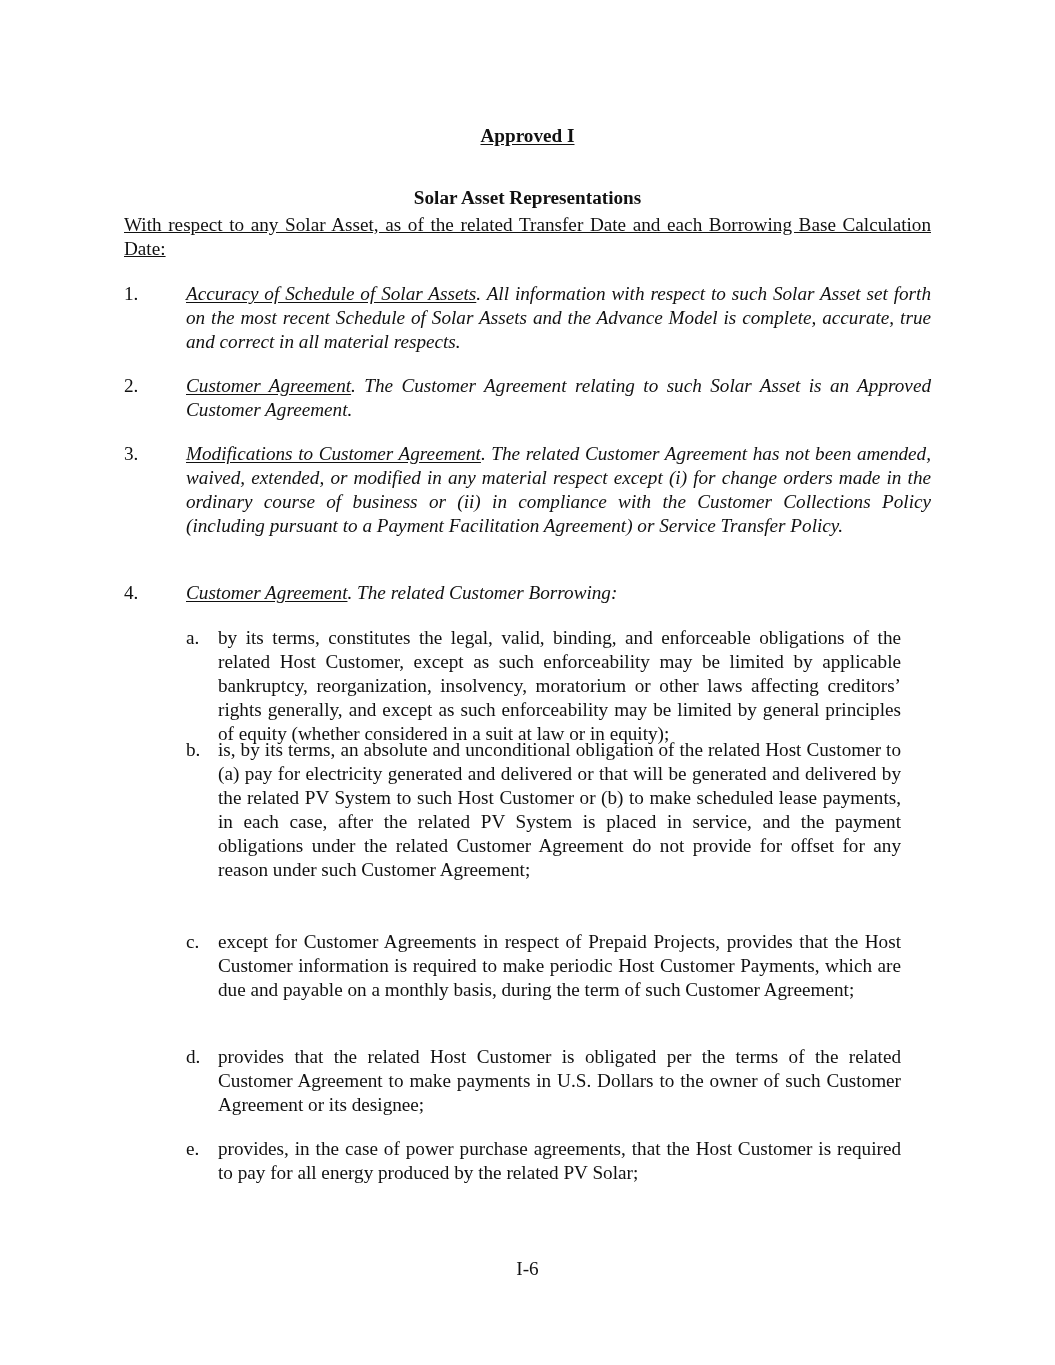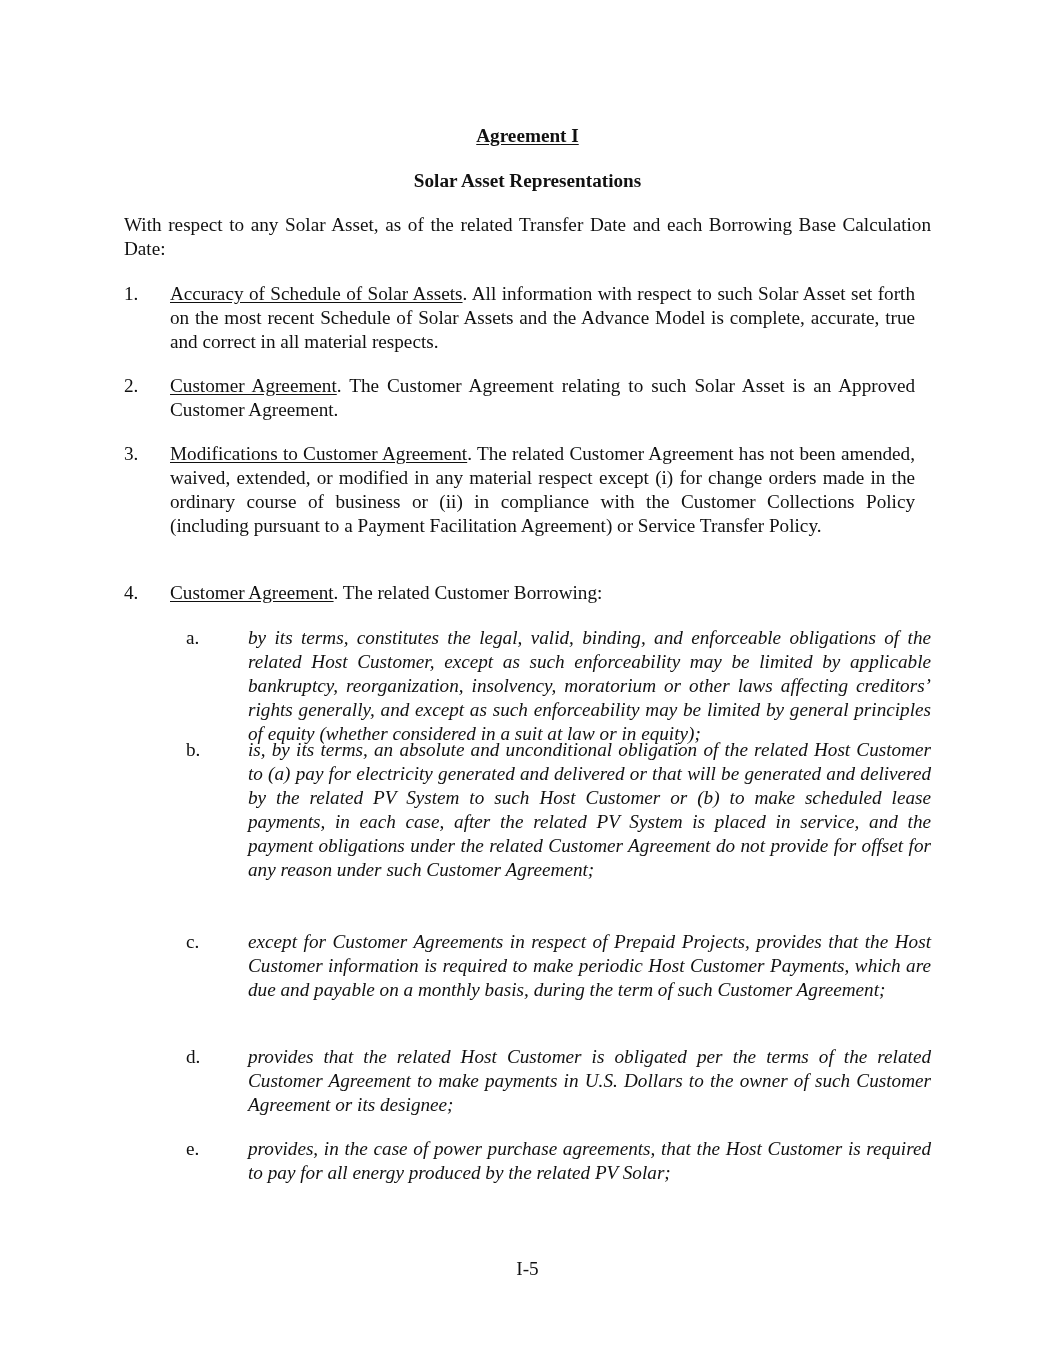--- a/index.html
+++ b/index.html
@@ -28,84 +28,85 @@
       top: 124px;
       left: 0;
       width: 807px;
       text-align: center;
       font-weight: bold;
       text-decoration: underline;
       text-underline-offset: 2px;
     }
     .subtitle {
       position: absolute;
-      top: 169px;
+      top: 186px;
       left: 0;
       width: 807px;
       text-align: center;
       font-weight: bold;
     }
     .intro {
       position: absolute;
       top: 213px;
       left: 0;
       width: 807px;
       text-align: justify;
+      text-decoration: underline;
     }
     .item {
       position: absolute;
       left: 0;
       width: 807px;
     }
     .item .num {
       position: absolute;
       left: 0;
       top: 0;
       width: 40px;
     }
     .item .body {
-      margin-left: 46px;
+      margin-left: 62px;
       width: 745px;
       text-align: justify;
+      font-style: italic;
     }
     .item .heading {
       text-decoration: underline;
       text-underline-offset: 2px;
     }
     .sub {
       position: absolute;
       left: 62px;
       width: 745px;
     }
     .sub .letter {
       position: absolute;
       left: 0;
       top: 0;
       width: 40px;
     }
     .sub .body {
-      margin-left: 62px;
+      margin-left: 32px;
       width: 683px;
       text-align: justify;
-      font-style: italic;
     }
     .footer {
       position: absolute;
       top: 1257px;
       left: 0;
       width: 807px;
       text-align: center;
     }
   </style>
 </head>
 <body>
 
 <div class="page">
 
-  <div class="title">Agreement I</div>
+  <div class="title">Approved I</div>
   <div class="subtitle">Solar Asset Representations</div>
   <div class="intro">With respect to any Solar Asset, as of the related Transfer Date and each Borrowing Base Calculation Date:</div>
 
   <div class="item" style="top:282px;">
     <span class="num">1.</span>
     <div class="body"><span class="heading">Accuracy of Schedule of Solar Assets</span><span>.  All information with respect to such Solar Asset set forth on the most recent Schedule of Solar Assets and the Advance Model is complete, accurate, true and correct in all material respects.</span></div>
   </div>
 
   <div class="item" style="top:374px;">
     <span class="num">2.</span>
@@ -140,15 +141,15 @@
   <div class="sub" style="top:1045px;">
     <span class="letter">d.</span>
     <div class="body">provides that the related Host Customer is obligated per the terms of the related Customer Agreement to make payments in U.S. Dollars to the owner of such Customer Agreement or its designee;</div>
   </div>
 
   <div class="sub" style="top:1137px;">
     <span class="letter">e.</span>
     <div class="body">provides, in the case of power purchase agreements, that the Host Customer is required to pay for all energy produced by the related PV Solar;</div>
   </div>
 
-  <div class="footer">I-5</div>
+  <div class="footer">I-6</div>
 
 </div>
 
 </body></html>

